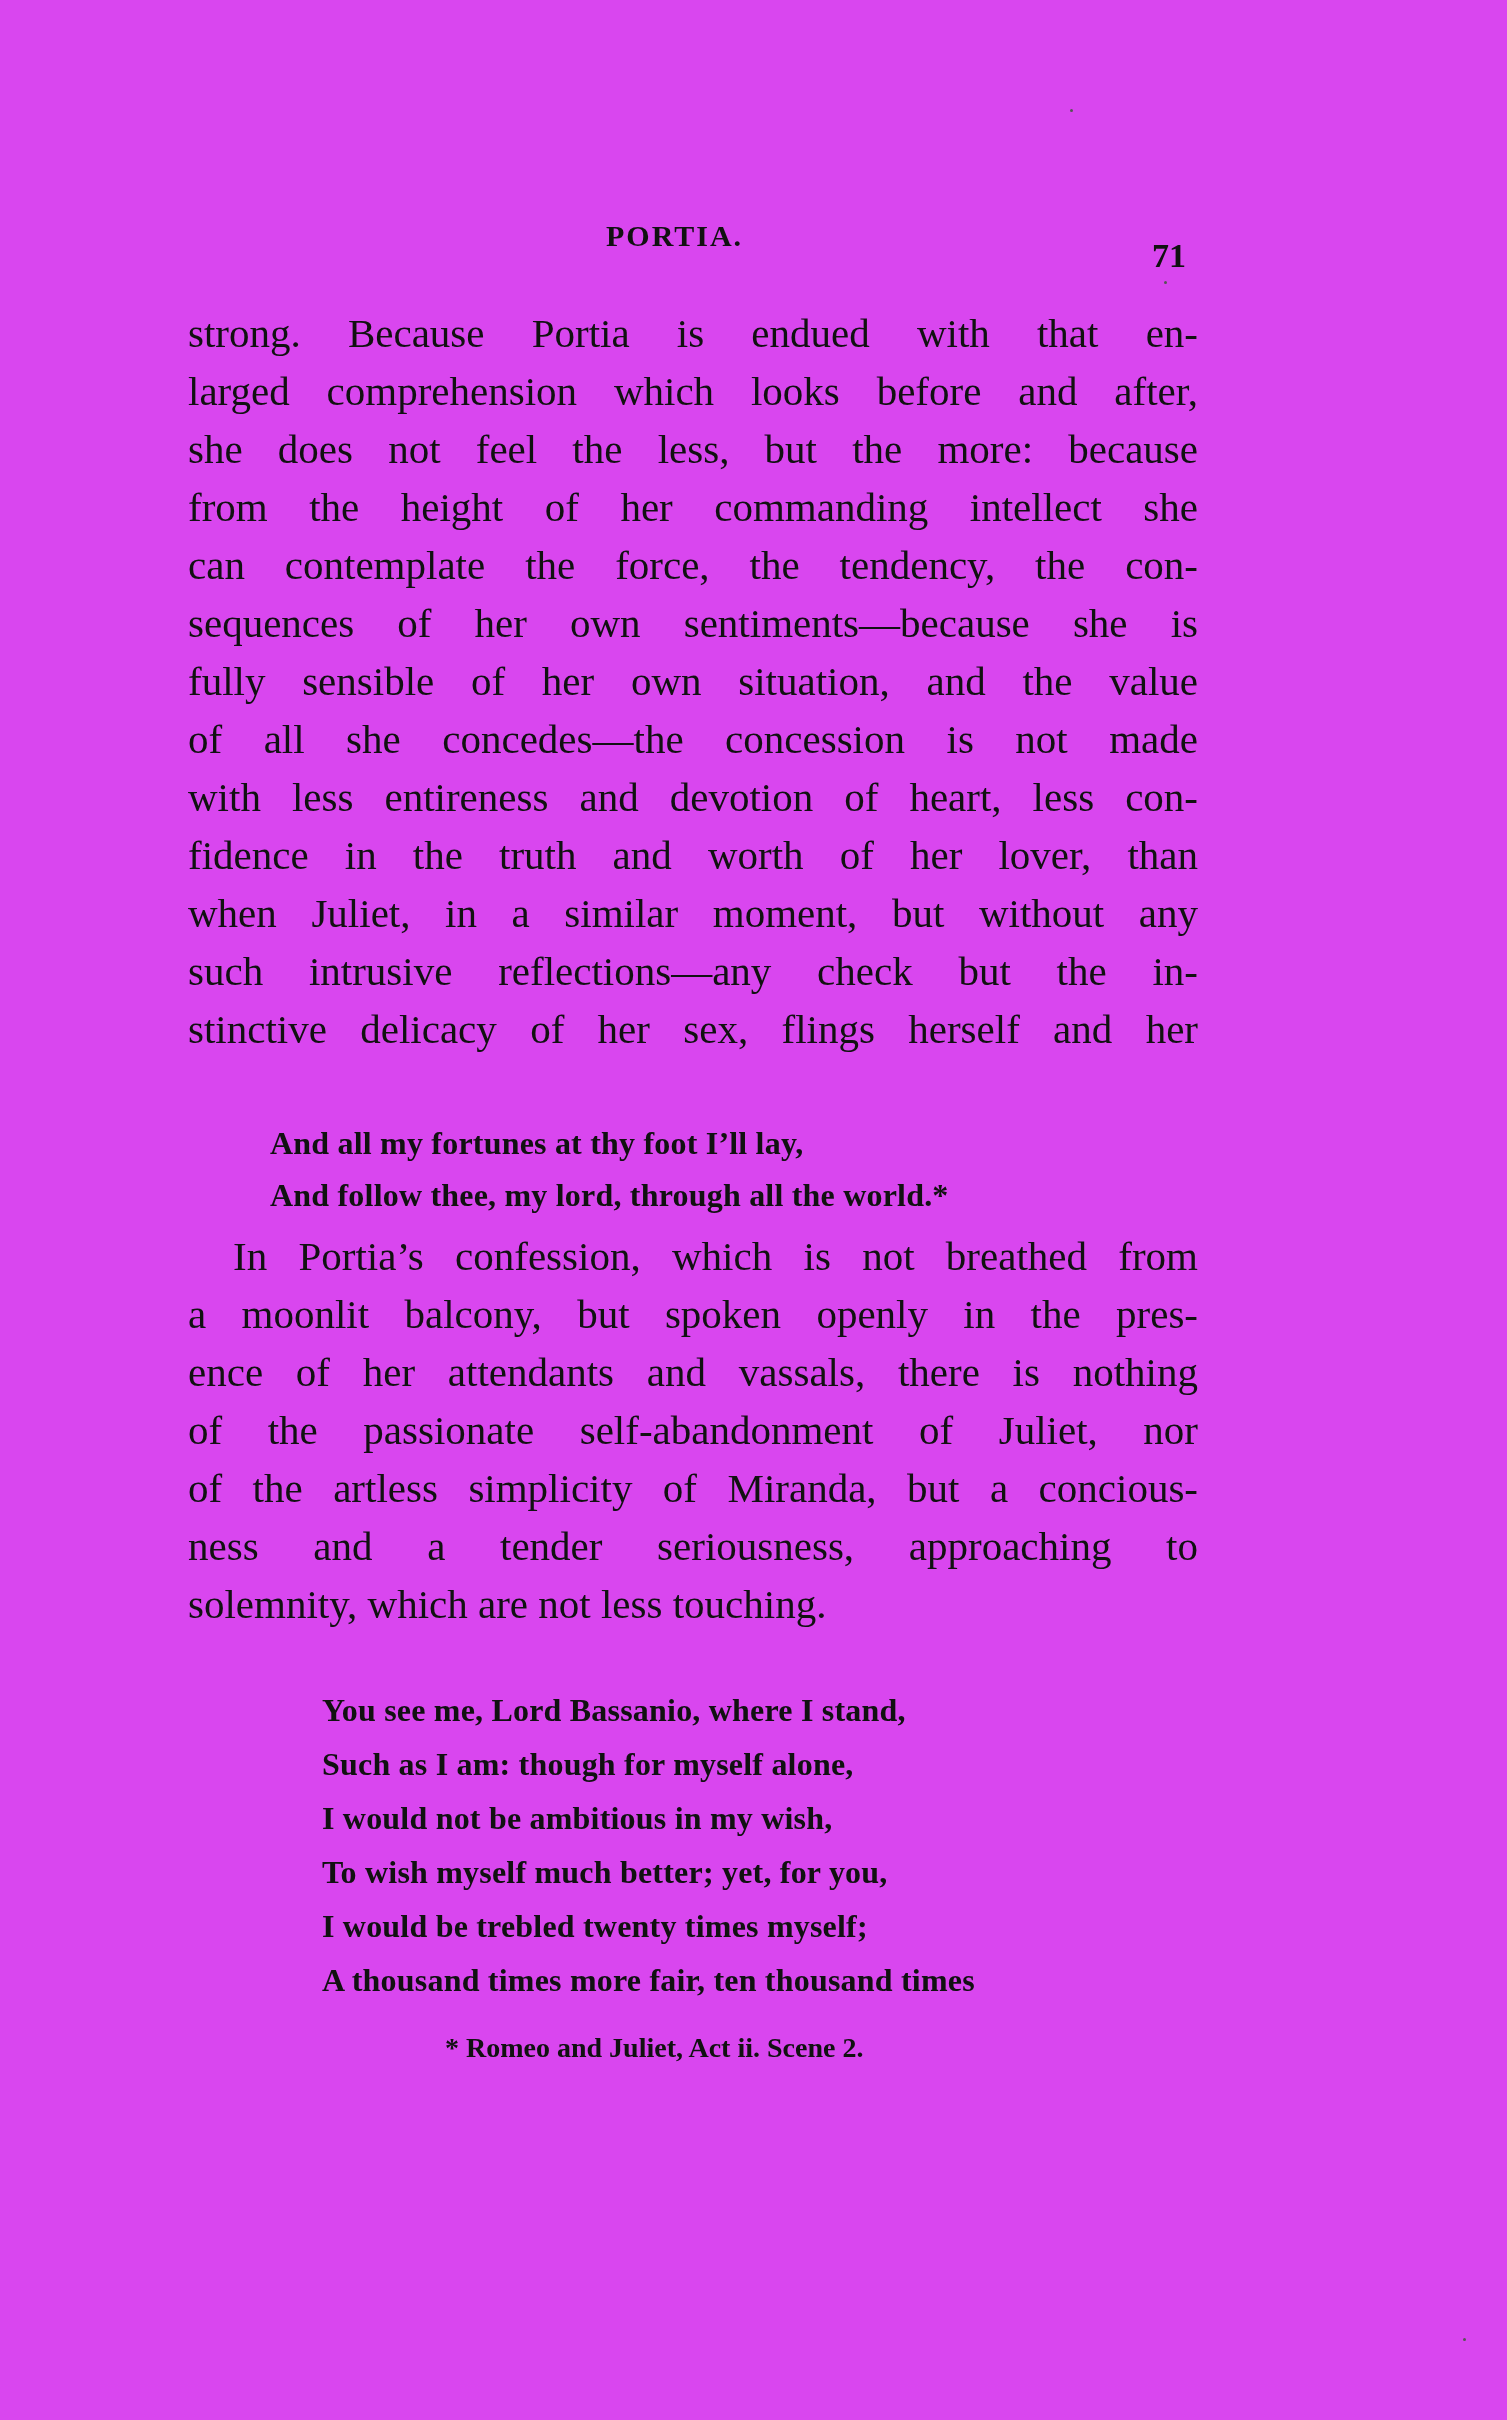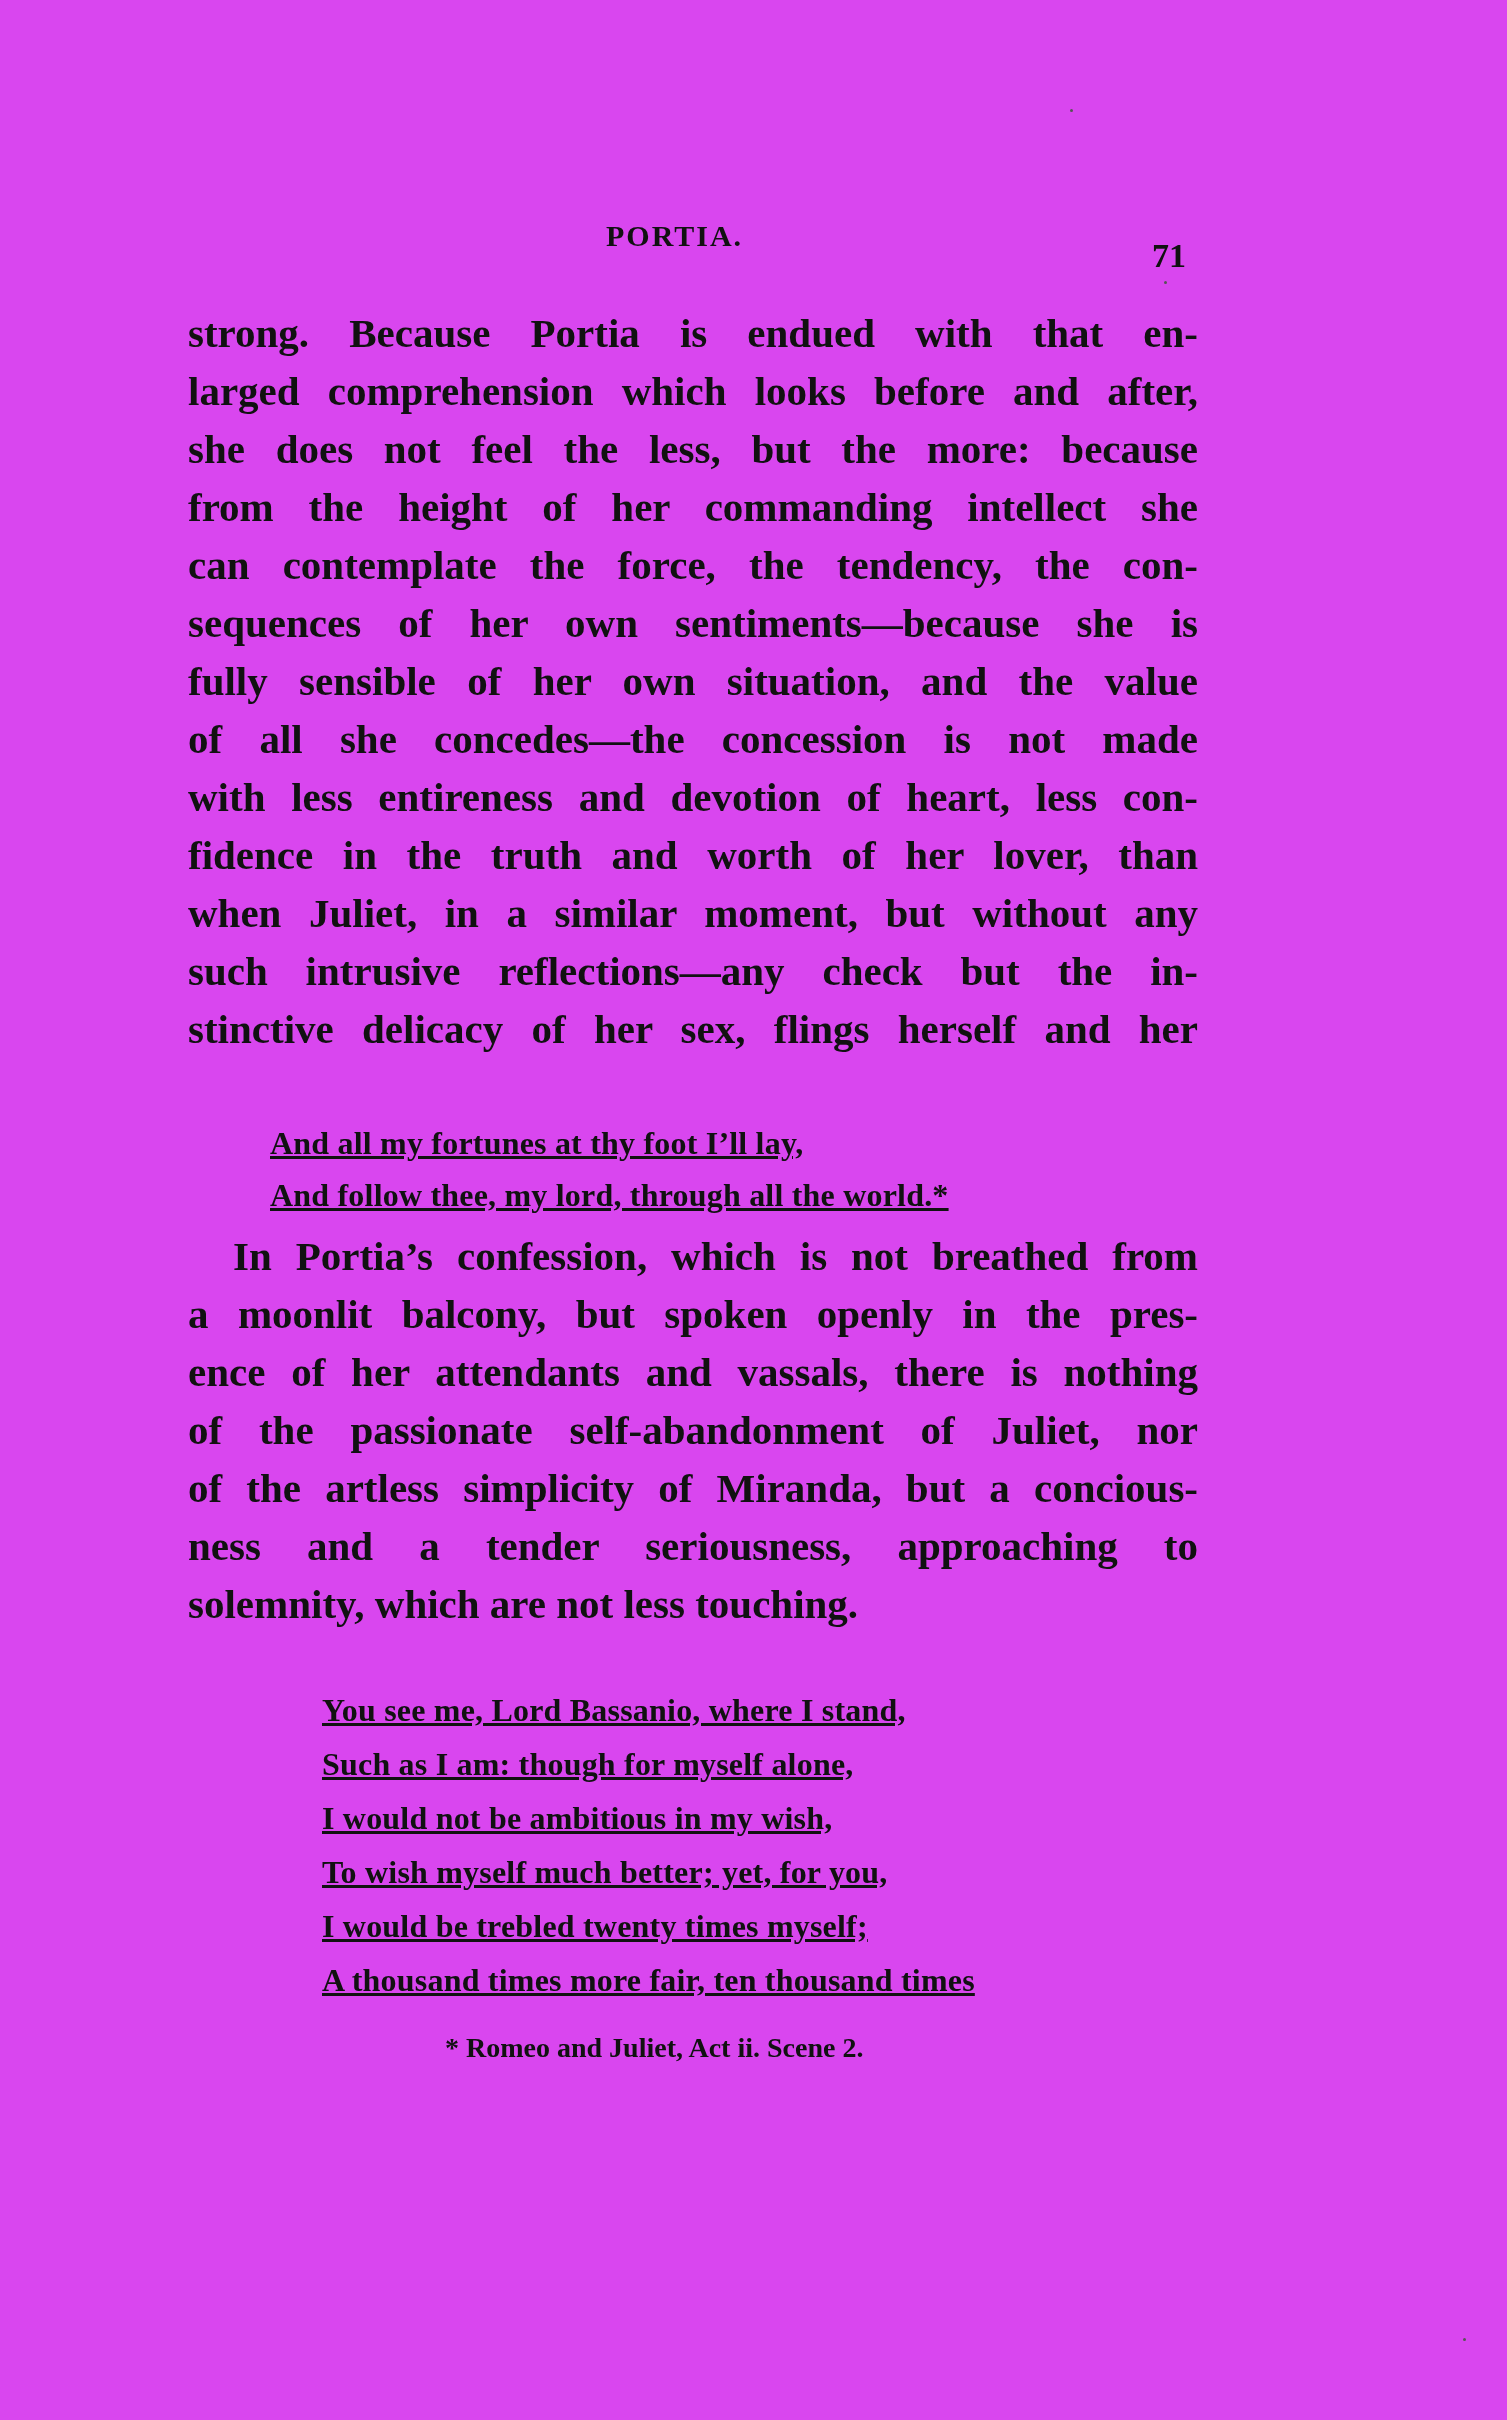--- a/index.html
+++ b/index.html
@@ -53,40 +53,38 @@
       width: 1010px;
       font-size: 41px;
       line-height: 58px;
     }
     .line {
       display: block;
       height: 58px;
       white-space: nowrap;
       text-align: justify;
       text-align-last: justify;
-      font-weight: bold;
     }
     .line.last {
       text-align-last: left;
     }
     #para-1 { top: 304px; }
     #para-2 { top: 1227px; }
     #para-2 .line.first { padding-left: 45px; }
     .verse {
       position: absolute;
       font-size: 32px;
       line-height: 52px;
       font-weight: bold;
       letter-spacing: 0.2px;
     }
     .verse .vline {
       display: block;
       height: 52px;
       white-space: nowrap;
-      text-decoration: underline;
     }
     #verse-1 { left: 270px; top: 1117px; }
     #verse-2 { left: 275px; top: 1683px; line-height: 54px; font-size: 32px; }
     #verse-2 .vline { height: 54px; margin-left: 47px; }
     .footnote {
       position: absolute;
       left: 445px;
       top: 2026px;
       font-size: 28px;
       font-weight: bold;

